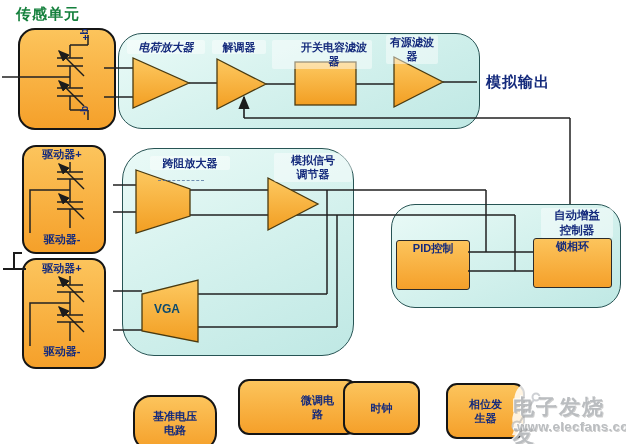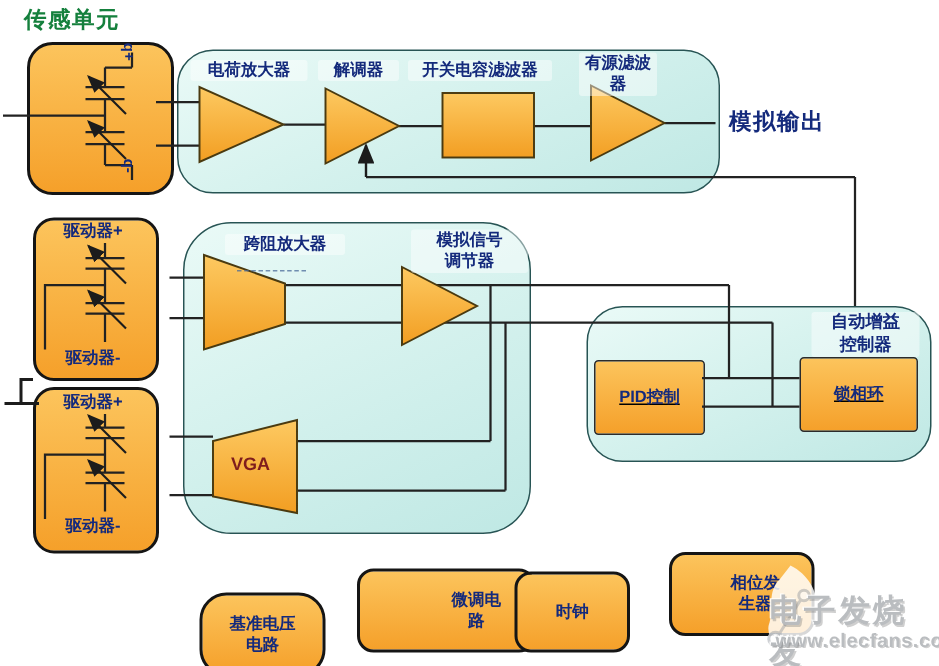--- a/index.html
+++ b/index.html
@@ -15,21 +15,21 @@
     position:absolute; z-index:1;
     background:linear-gradient(155deg,#eafaf7 0%,#d8f3ef 40%,#bfe8e4 100%);
     border:1.7px solid var(--teal-border);
   }
   .obox{
     position:absolute; z-index:2;
     background:linear-gradient(180deg,#fcc45c 0%,#f5a02a 100%);
     border:2.5px solid #151515; border-radius:14px;
   }
   .obox.small{border-width:1.4px;border-color:#2b2b2b;border-radius:3px;
-    display:flex;align-items:center;justify-content:center;text-decoration:underline;}
+    display:flex;justify-content:center;}
   .obox.bottom{border-radius:11px;display:flex;align-items:center;justify-content:center;}
   svg.wires{position:absolute;left:0;top:0;z-index:3;pointer-events:none;}
   .lbl{
     position:absolute; z-index:4; color:var(--blue); font-weight:bold;
     font-size:11px; line-height:1.3; text-align:center; white-space:pre-line;
   }
   .lbl.bg{background:rgba(255,255,255,.45);border-radius:2px;}
   .lbl.big{font-size:15px;letter-spacing:1px;}
   .lbl.dark{color:#15803d;}
   .rot{transform:rotate(90deg);transform-origin:center;font-size:10px;}
@@ -65,21 +65,21 @@
     <span class="lbl" style="position:static">基准电压
 电路</span>
   </div>
   <div class="obox bottom" style="left:238px;top:379px;width:75px;height:52px;padding-left:40px;">
     <span class="lbl" style="position:static">微调电
 路</span>
   </div>
   <div class="obox bottom" style="left:343px;top:381px;width:73px;height:50px;">
     <span class="lbl" style="position:static">时钟</span>
   </div>
-  <div class="obox bottom" style="left:446px;top:368px;width:75px;height:52px;padding-left:18px;">
+  <div class="obox bottom" style="left:446px;top:383px;width:75px;height:52px;">
     <span class="lbl" style="position:static">相位发
 生器</span>
   </div>
 
   <svg class="wires" width="626" height="444" viewBox="0 0 626 444">
     <defs>
       <linearGradient id="og" x1="0" y1="0" x2="0" y2="1">
         <stop offset="0" stop-color="#FDC961"></stop>
           <stop offset="1" stop-color="#F29E22"></stop>
       </linearGradient>
@@ -128,31 +128,31 @@
   <div class="lbl big dark" style="left:16px;top:4px;width:90px;text-align:left;">传感单元</div>
 
   <div class="lbl rot" style="left:76px;top:28px;width:18px;">q+</div>
   <div class="lbl rot" style="left:76px;top:104px;width:18px;">q-</div>
 
   <div class="lbl" style="left:24px;top:147px;width:76px;">驱动器+</div>
   <div class="lbl" style="left:24px;top:232px;width:76px;">驱动器-</div>
   <div class="lbl" style="left:24px;top:261px;width:76px;">驱动器+</div>
   <div class="lbl" style="left:24px;top:344px;width:76px;">驱动器-</div>
 
-  <div class="lbl bg" style="left:127px;top:40px;width:78px;">电荷放大器</div>
+  <div class="lbl bg" style="left:127px;top:40px;width:78px;font-style:italic;">电荷放大器</div>
   <div class="lbl bg" style="left:212px;top:40px;width:54px;">解调器</div>
-  <div class="lbl bg" style="left:272px;top:40px;width:96px;">开关电容滤波器</div>
+  <div class="lbl bg" style="left:272px;top:40px;width:76px;padding-left:24px;">开关电容滤波器</div>
   <div class="lbl bg" style="left:386px;top:35px;width:52px;">有源滤波器</div>
   <div class="lbl big" style="left:486px;top:72px;width:80px;text-align:left;">模拟输出</div>
 
   <div class="lbl bg" style="left:150px;top:156px;width:80px;">跨阻放大器</div>
   <div class="dash" style="left:158px;top:173px;width:46px;height:7px;"></div>
   <div class="lbl bg" style="left:274px;top:153px;width:78px;">模拟信号
 调节器</div>
-  <div class="lbl" style="left:146px;top:302px;width:42px;font-size:12px;color:#7f1d1d;">VGA</div>
+  <div class="lbl" style="left:146px;top:302px;width:42px;font-size:12px;color:#0c4a6e;">VGA</div>
 
   <div class="lbl bg" style="left:541px;top:208px;width:72px;font-size:11.5px;">自动增益
 控制器</div>
 
   <svg class="wm-logo" style="left:497px;top:375px;" width="58" height="64" viewBox="0 0 58 64">
     <path d="M30,2 C46,10 52,28 45,44 C40,57 27,63 15,60 C20,52 13,48 16,40 C19,30 14,20 23,11 Z" fill="#ffffff" opacity="0.92"></path>
     <line x1="21" y1="50" x2="38" y2="23" stroke="#c9ccd0" stroke-width="2"></line>
     <circle cx="20" cy="51" r="4.5" fill="#fff" stroke="#c9ccd0" stroke-width="2"></circle>
     <circle cx="39" cy="22" r="3.5" fill="#fff" stroke="#c9ccd0" stroke-width="2"></circle>
   </svg>

